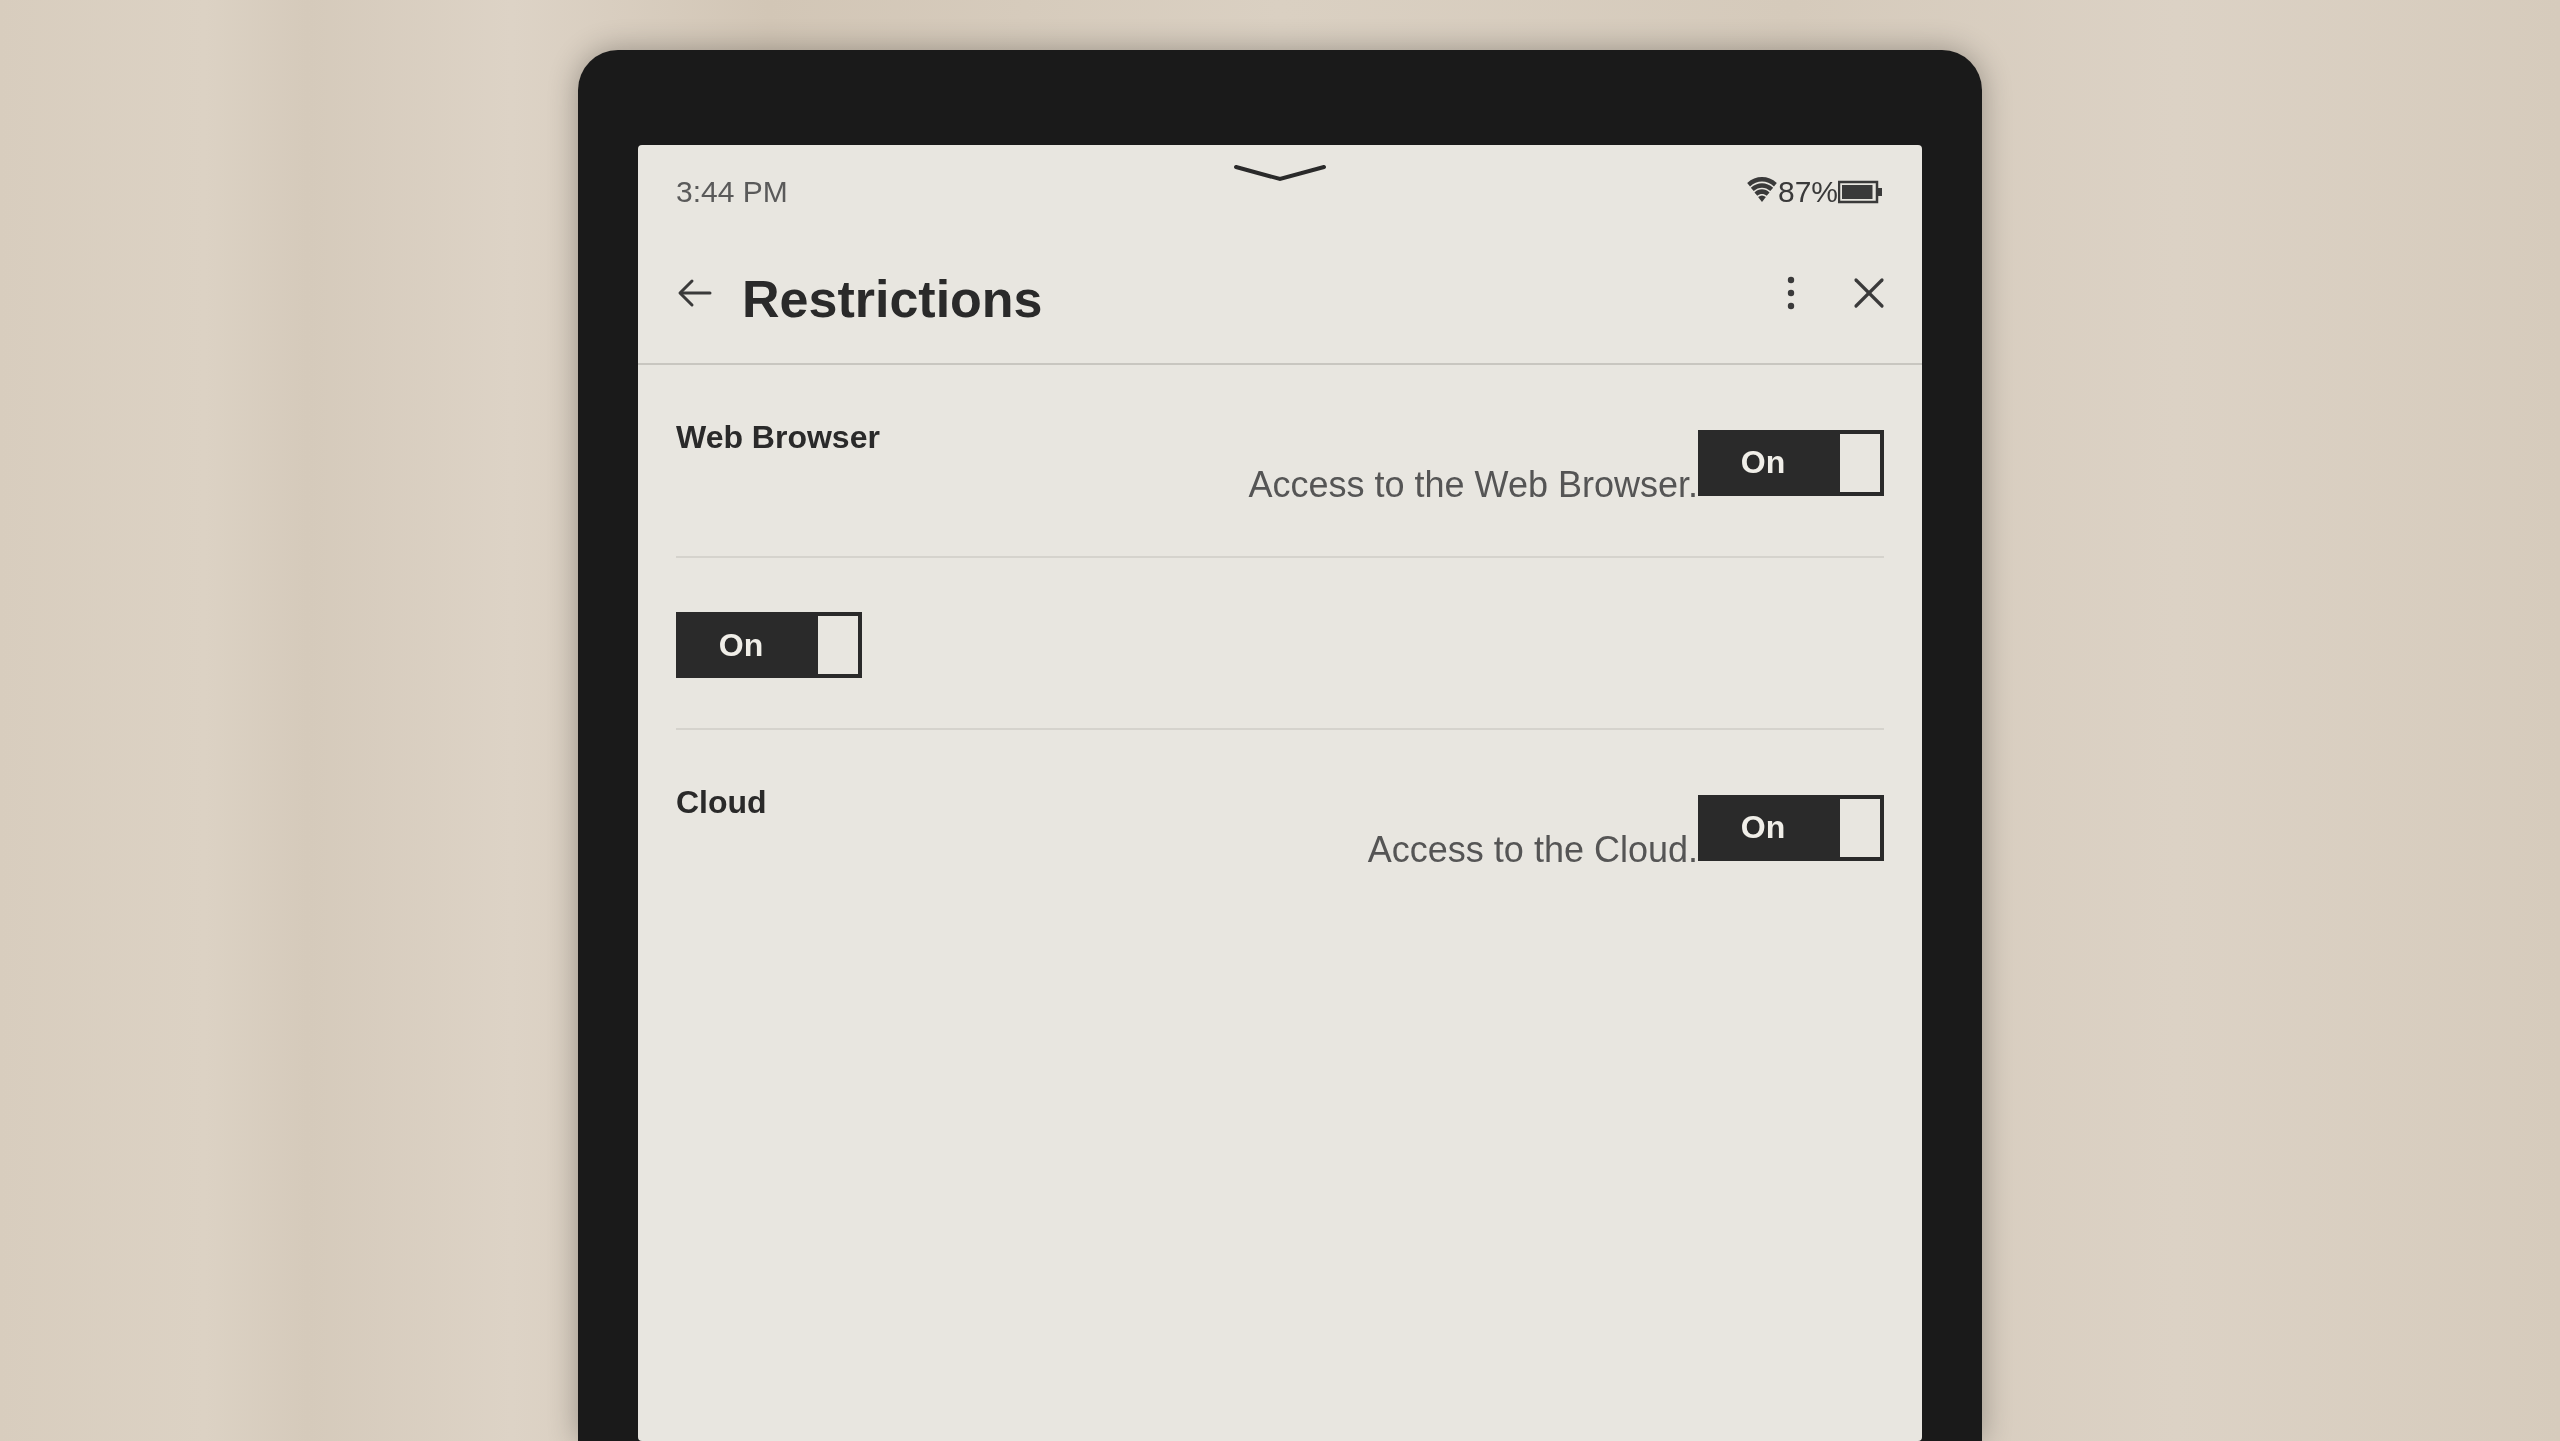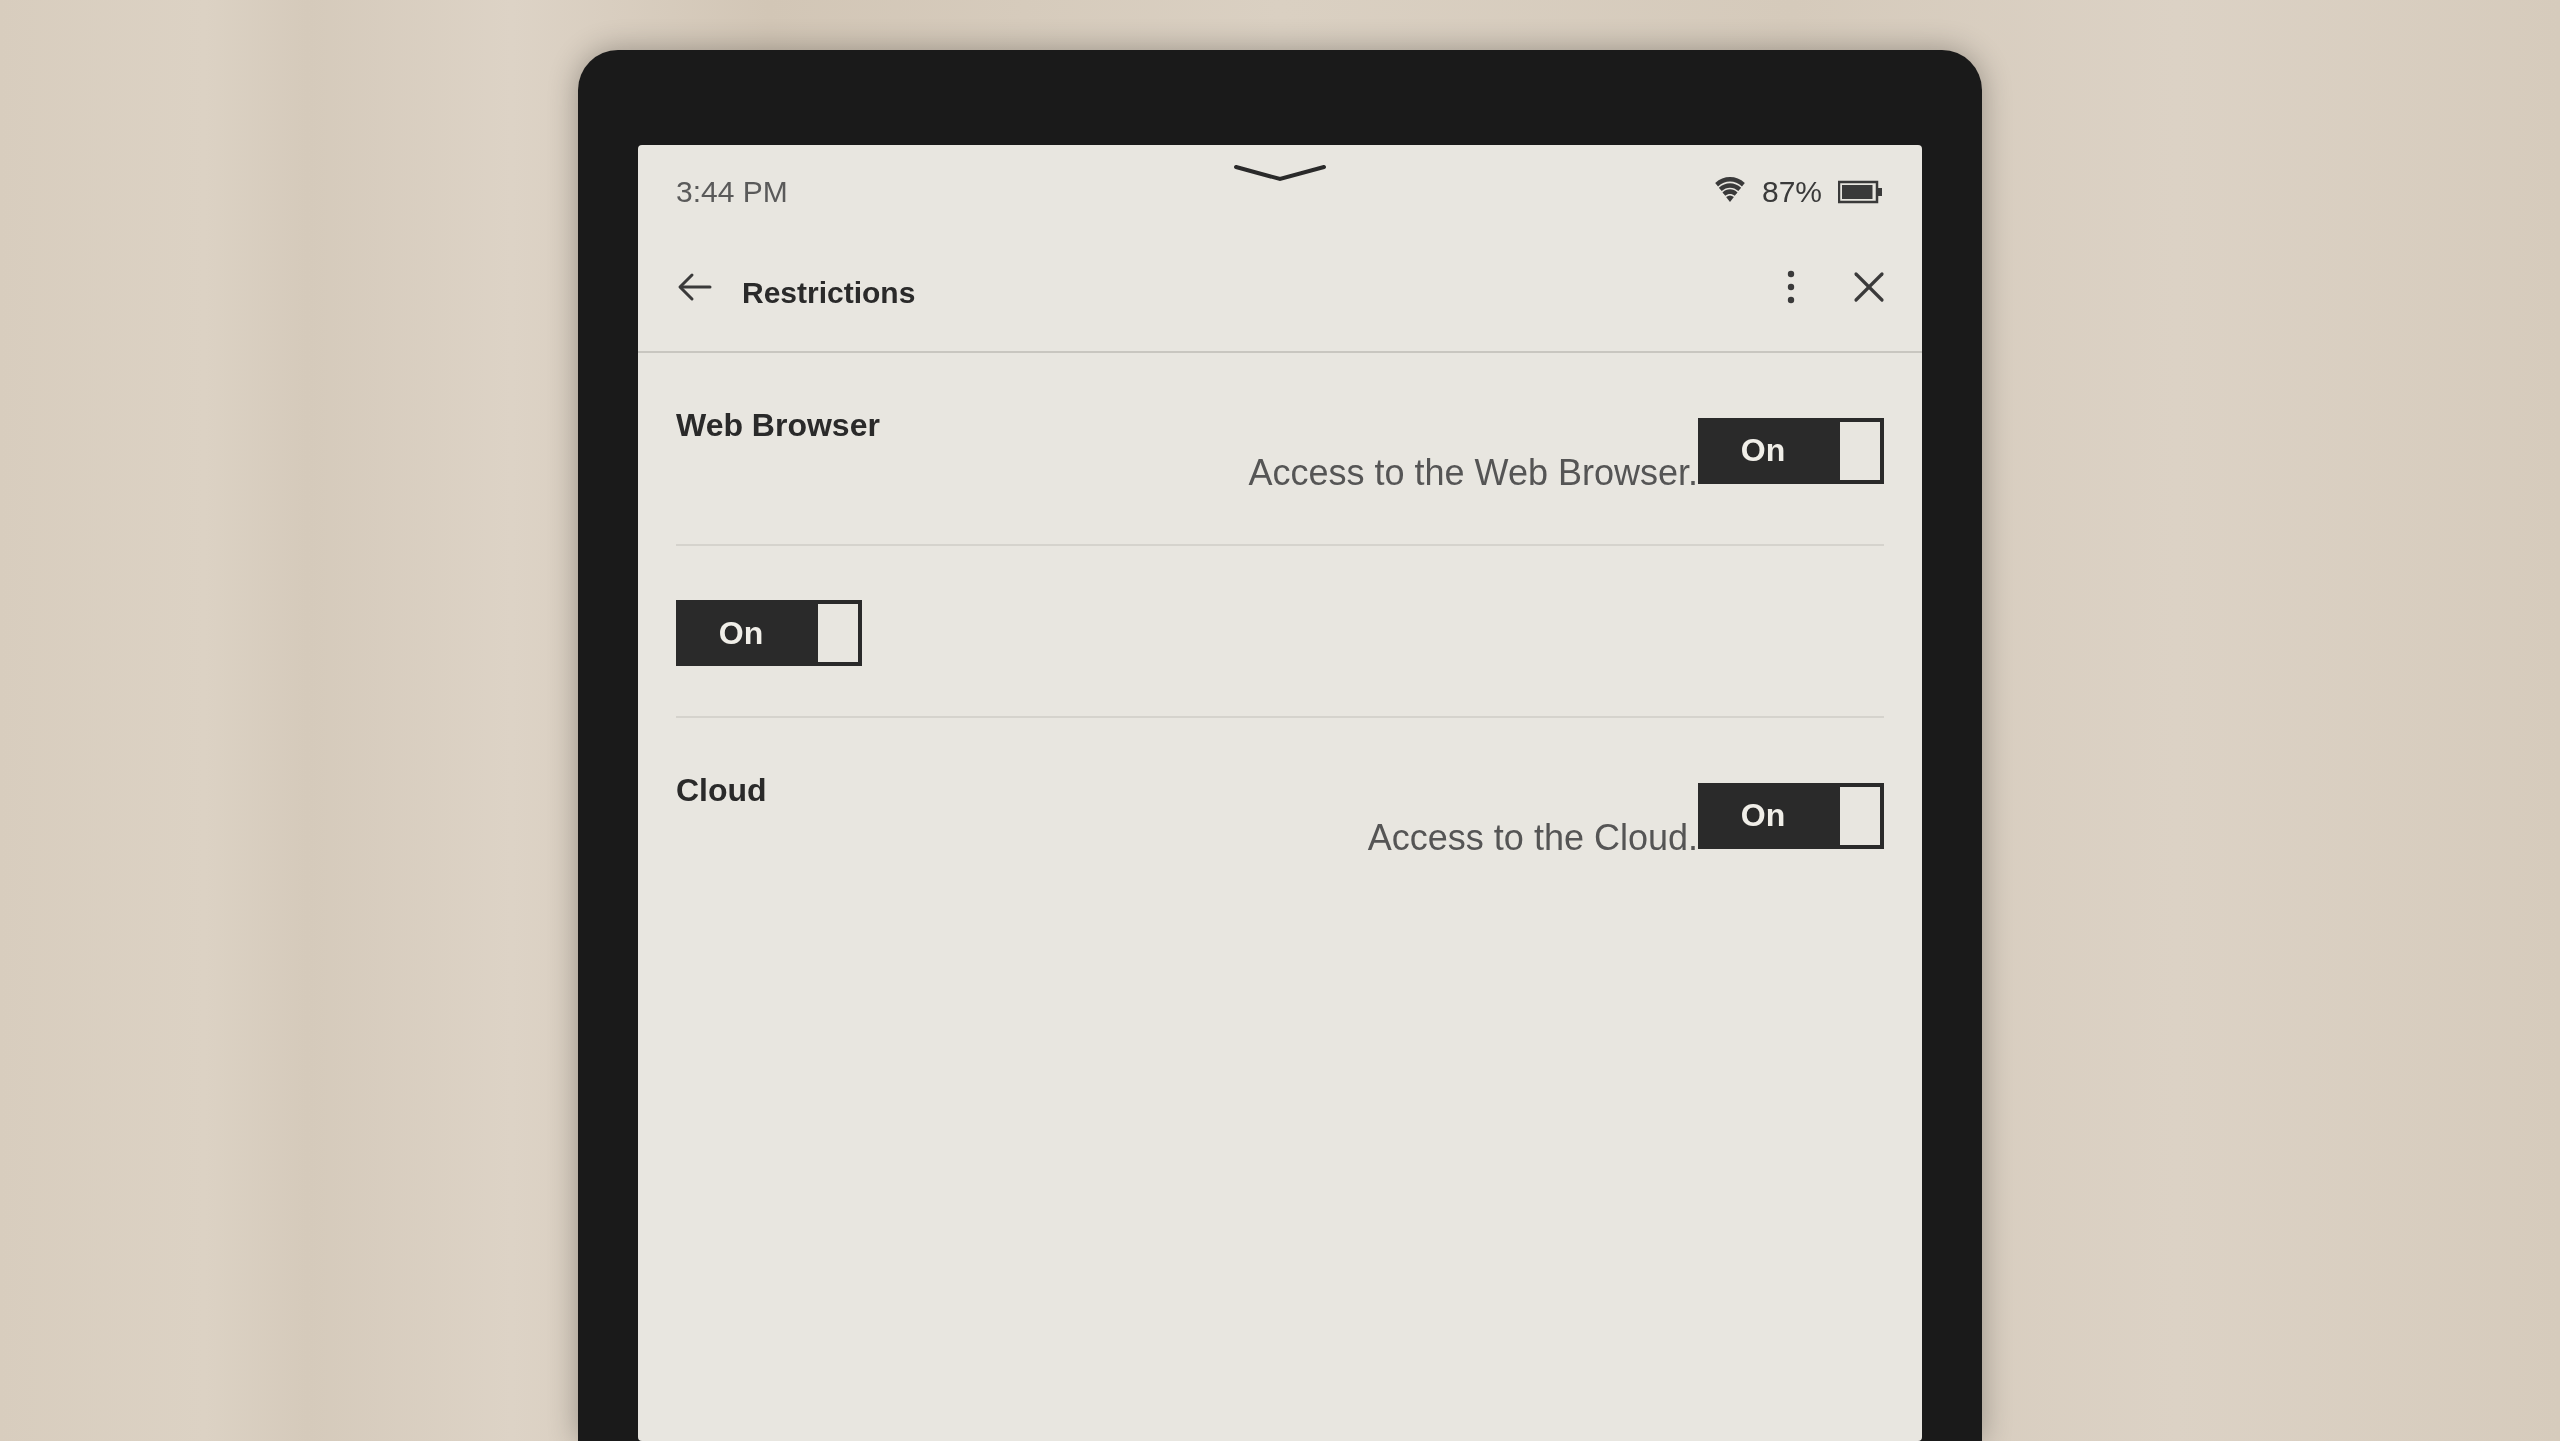--- a/index.html
+++ b/index.html
@@ -50,21 +50,20 @@
       padding: 30px 38px 24px 38px;
       color: #5a5a5a;
       font-size: 30px;
     }
     .status-left {
       font-weight: 400;
     }
     .status-right {
       display: flex;
       align-items: center;
-      gap: 16px;
     }
     .pull-indicator {
       position: absolute;
       top: 18px;
       left: 50%;
       transform: translateX(-50%);
       width: 100px;
       height: 20px;
     }
     .wifi-icon svg {
@@ -97,21 +96,21 @@
       justify-content: center;
       margin-right: 18px;
       cursor: pointer;
     }
     .back-btn svg {
       width: 40px;
       height: 40px;
     }
     .app-title {
       flex: 1;
-      font-size: 30px;
+      font-size: 52px;
       font-weight: 700;
       color: #2a2a2a;
       margin-top: 8px;
     }
     .app-actions {
       display: flex;
       gap: 32px;
       align-items: center;
     }
     .icon-btn {

